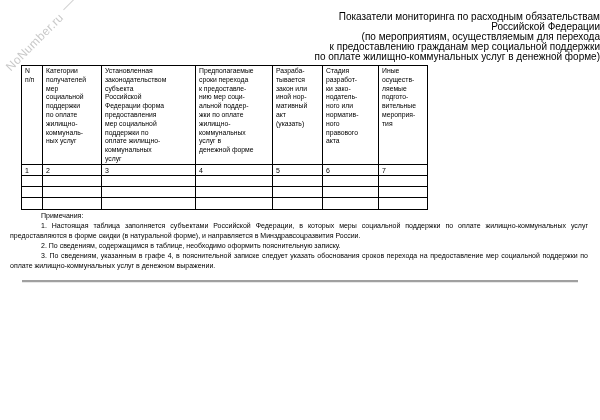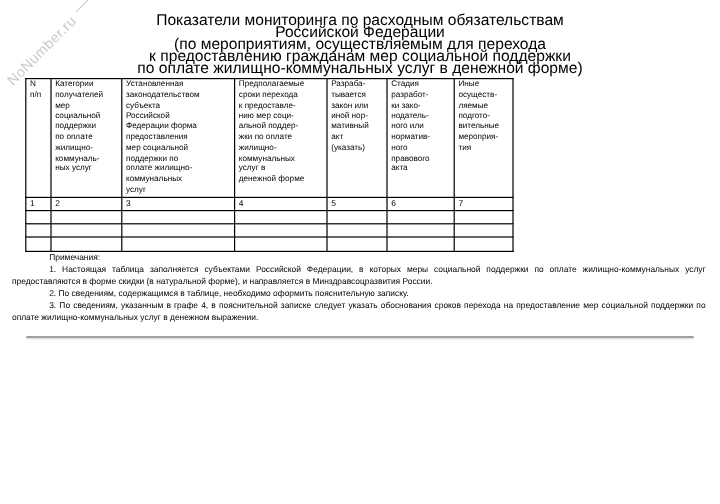--- a/index.html
+++ b/index.html
@@ -38,22 +38,22 @@
     background: #d2d2d2;
     margin-left: 5px;
     vertical-align: 6px;
   }
   
   .doc-title {
     position: absolute;
     top: 12px;
     left: 0;
     width: 600px;
-    text-align: center;
-    font-size: 13px;
+    text-align: right;
+    font-size: 10px;
     line-height: 10px;
     white-space: pre-line;
   }
   
   table.monitoring {
     position: absolute;
     left: 21px;
     top: 65px;
     border-collapse: collapse;
     table-layout: fixed;

